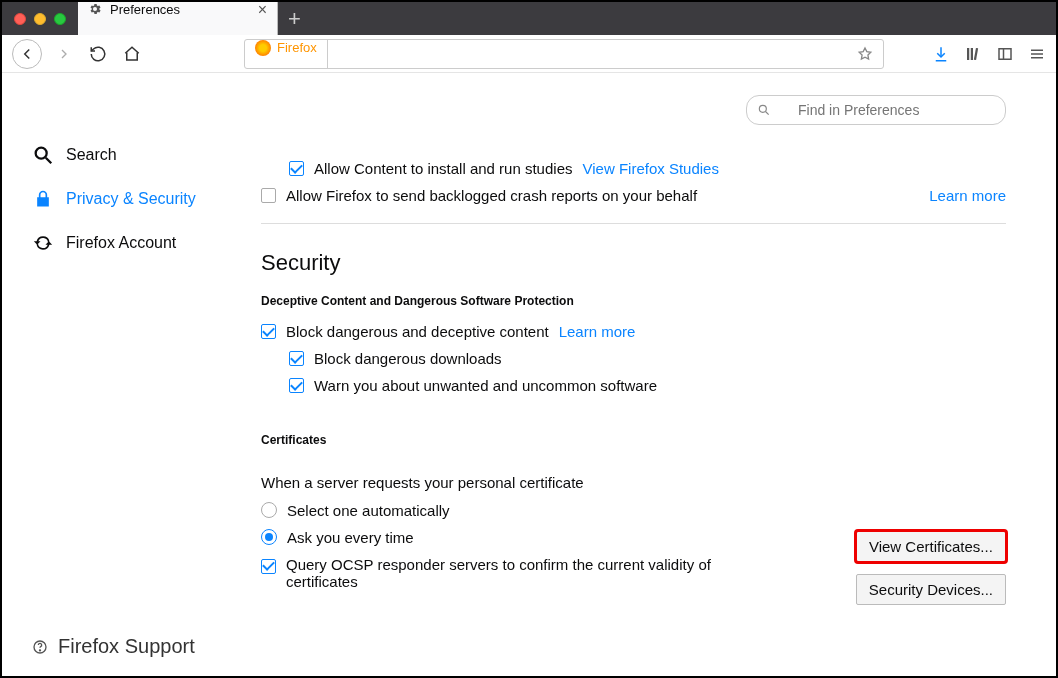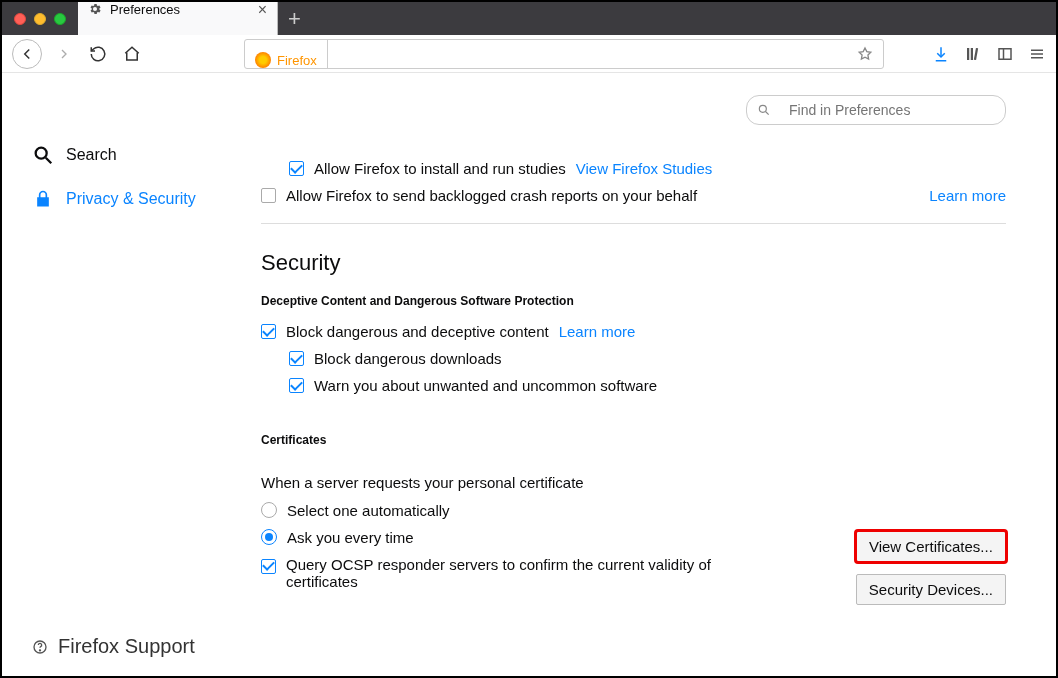--- a/index.html
+++ b/index.html
@@ -18,39 +18,39 @@
   .tab .gear { width: 14px; height: 14px; }
   .tab .close { color: #555; font-size: 16px; line-height: 1; }
   .newtab { color: #ccc; font-size: 22px; padding: 0 10px; line-height: 1; }
 
   
   .navbar { height: 38px; background: #fff; border-bottom: 1px solid #e5e5e5; display: flex; align-items: center; padding: 0 10px; gap: 10px; }
   .navbtn { width: 24px; height: 24px; border-radius: 4px; display: flex; align-items: center; justify-content: center; color: #555; }
   .navbtn.circle { border: 1px solid #bbb; border-radius: 50%; width: 30px; height: 30px; }
   .navbtn.fwd { opacity: 0.4; }
   .urlbar { flex: 1; max-width: 640px; height: 30px; border: 1px solid #ccc; border-radius: 3px; display: flex; align-items: center; margin-left: 90px; }
-  .urlbar .identity { display: flex; align-items: flex-end; gap: 6px; padding: 0 10px; border-right: 1px solid #ccc; height: 100%; }
+  .urlbar .identity { display: flex; align-items: flex-start; gap: 6px; padding: 0 10px; border-right: 1px solid #ccc; height: 100%; }
   .urlbar .fxlogo { width: 16px; height: 16px; background: radial-gradient(circle, #ffcc00 30%, #ff9500 60%, #ff4f00 100%); border-radius: 50%; }
   .urlbar .brand { color: #ff9500; font-size: 13px; }
   .urlbar .addr { padding: 0 10px; font-size: 14px; color: #737373; }
   .urlbar .addr .path { color: #0c0c0d; }
   .urlbar .star { margin-left: auto; margin-right: 10px; color: #888; }
   .toolbar-right { margin-left: auto; display: flex; gap: 14px; align-items: center; }
   .toolbar-right .dl { color: #0a84ff; }
 
   
   .content-wrap { display: flex; height: calc(678px - 33px - 38px - 4px); }
   .sidebar { width: 229px; padding: 60px 0 0 30px; position: relative; }
   .side-item { display: flex; align-items: center; gap: 12px; height: 44px; font-size: 16px; cursor: pointer; }
   .side-item.active { color: #0a84ff; }
   .side-item .ico { width: 22px; height: 22px; display: flex; align-items: center; justify-content: center; }
   .help { position: absolute; bottom: 18px; left: 30px; display: flex; align-items: center; gap: 10px; font-size: 20px; color: #333; }
 
   .main { flex: 1; padding: 22px 50px 0 30px; position: relative; overflow: hidden; }
-  .search-pref { position: absolute; top: 22px; right: 50px; width: 260px; height: 30px; border: 1px solid #ccc; border-radius: 13px; display: flex; align-items: center; padding: 0 10px; gap: 16px; color: #777; background: #fff; }
+  .search-pref { position: absolute; top: 22px; right: 50px; width: 260px; height: 30px; border: 1px solid #ccc; border-radius: 13px; display: flex; align-items: center; padding: 0 10px; gap: 25px; color: #777; background: #fff; }
   .search-pref input { border: none; outline: none; font-size: 14px; color: #333; flex: 1; background: transparent; }
 
   .row { display: flex; align-items: center; gap: 10px; padding: 5px 0; font-size: 15px; }
   .row.indent { padding-left: 28px; }
   .cbox { width: 15px; height: 15px; border: 1px solid #0a84ff; border-radius: 2px; display: flex; align-items: center; justify-content: center; flex-shrink: 0; }
   .cbox.unchecked { border-color: #aaa; }
   .cbox.checked::after { content: ""; width: 9px; height: 5px; border-left: 2px solid #0a84ff; border-bottom: 2px solid #0a84ff; transform: rotate(-45deg); margin-top: -3px; }
   .radio { width: 16px; height: 16px; border: 1px solid #aaa; border-radius: 50%; display: flex; align-items: center; justify-content: center; flex-shrink: 0; }
   .radio.selected { border-color: #0a84ff; }
   .radio.selected::after { content: ""; width: 8px; height: 8px; background: #0a84ff; border-radius: 50%; }
@@ -171,20 +171,28 @@
       <span>Search</span>
     </div>
     <div class="side-item active">
       <span class="ico">
         <svg viewBox="0 0 24 24" width="20" height="20" fill="#0a84ff">
             <path d="M17 10V7a5 5 0 0 0-10 0v3H5v11h14V10zm-8-3a3 3 0 1 1 6 0v3H9z"></path>
           </svg>
       </span>
       <span>Privacy &amp; Security</span>
     </div>
+    <div class="side-item">
+      <span class="ico">
+        <svg viewBox="0 0 24 24" width="20" height="20" fill="#0c0c0d">
+            <path d="M12 4a8 8 0 0 0-7.7 6H1l4 4 4-4H6.4A6 6 0 0 1 18 11l1.8-.9A8 8 0 0 0 12 4zm7 6-4 4h2.6A6 6 0 0 1 6 13l-1.8.9A8 8 0 0 0 19.7 14H23z"></path>
+          </svg>
+      </span>
+      <span>Firefox Account</span>
+    </div>
     <div class="help">
       <span>
         <svg viewBox="0 0 24 24" width="16" height="16" fill="none" stroke="#555" stroke-width="2">
             <circle cx="12" cy="12" r="9"></circle>
             <path d="M9.5 9a2.5 2.5 0 1 1 3.5 2.3c-.8.4-1 1-1 1.7"></path>
             <circle cx="12" cy="17" r="0.8" fill="#555"></circle>
           </svg>
       </span>
       <span>Firefox Support</span>
     </div>
@@ -197,21 +205,21 @@
             <circle cx="10" cy="10" r="6"></circle>
             <line x1="15" y1="15" x2="20" y2="20"></line>
           </svg>
       </span>
       <input type="text" placeholder="Find in Preferences" style="">
     </div>
 
     <div class="top-block">
       <div class="row indent">
         <span class="cbox checked"></span>
-        <span>Allow Firefox to install and run studies</span>
+        <span>Allow Content to install and run studies</span>
         <span class="link">View Firefox Studies</span>
       </div>
       <div class="row">
         <span class="cbox unchecked"></span>
         <span>Allow Firefox to send backlogged crash reports on your behalf</span>
         <span class="link right">Learn more</span>
       </div>
     </div>
 
     <hr class="divider">

